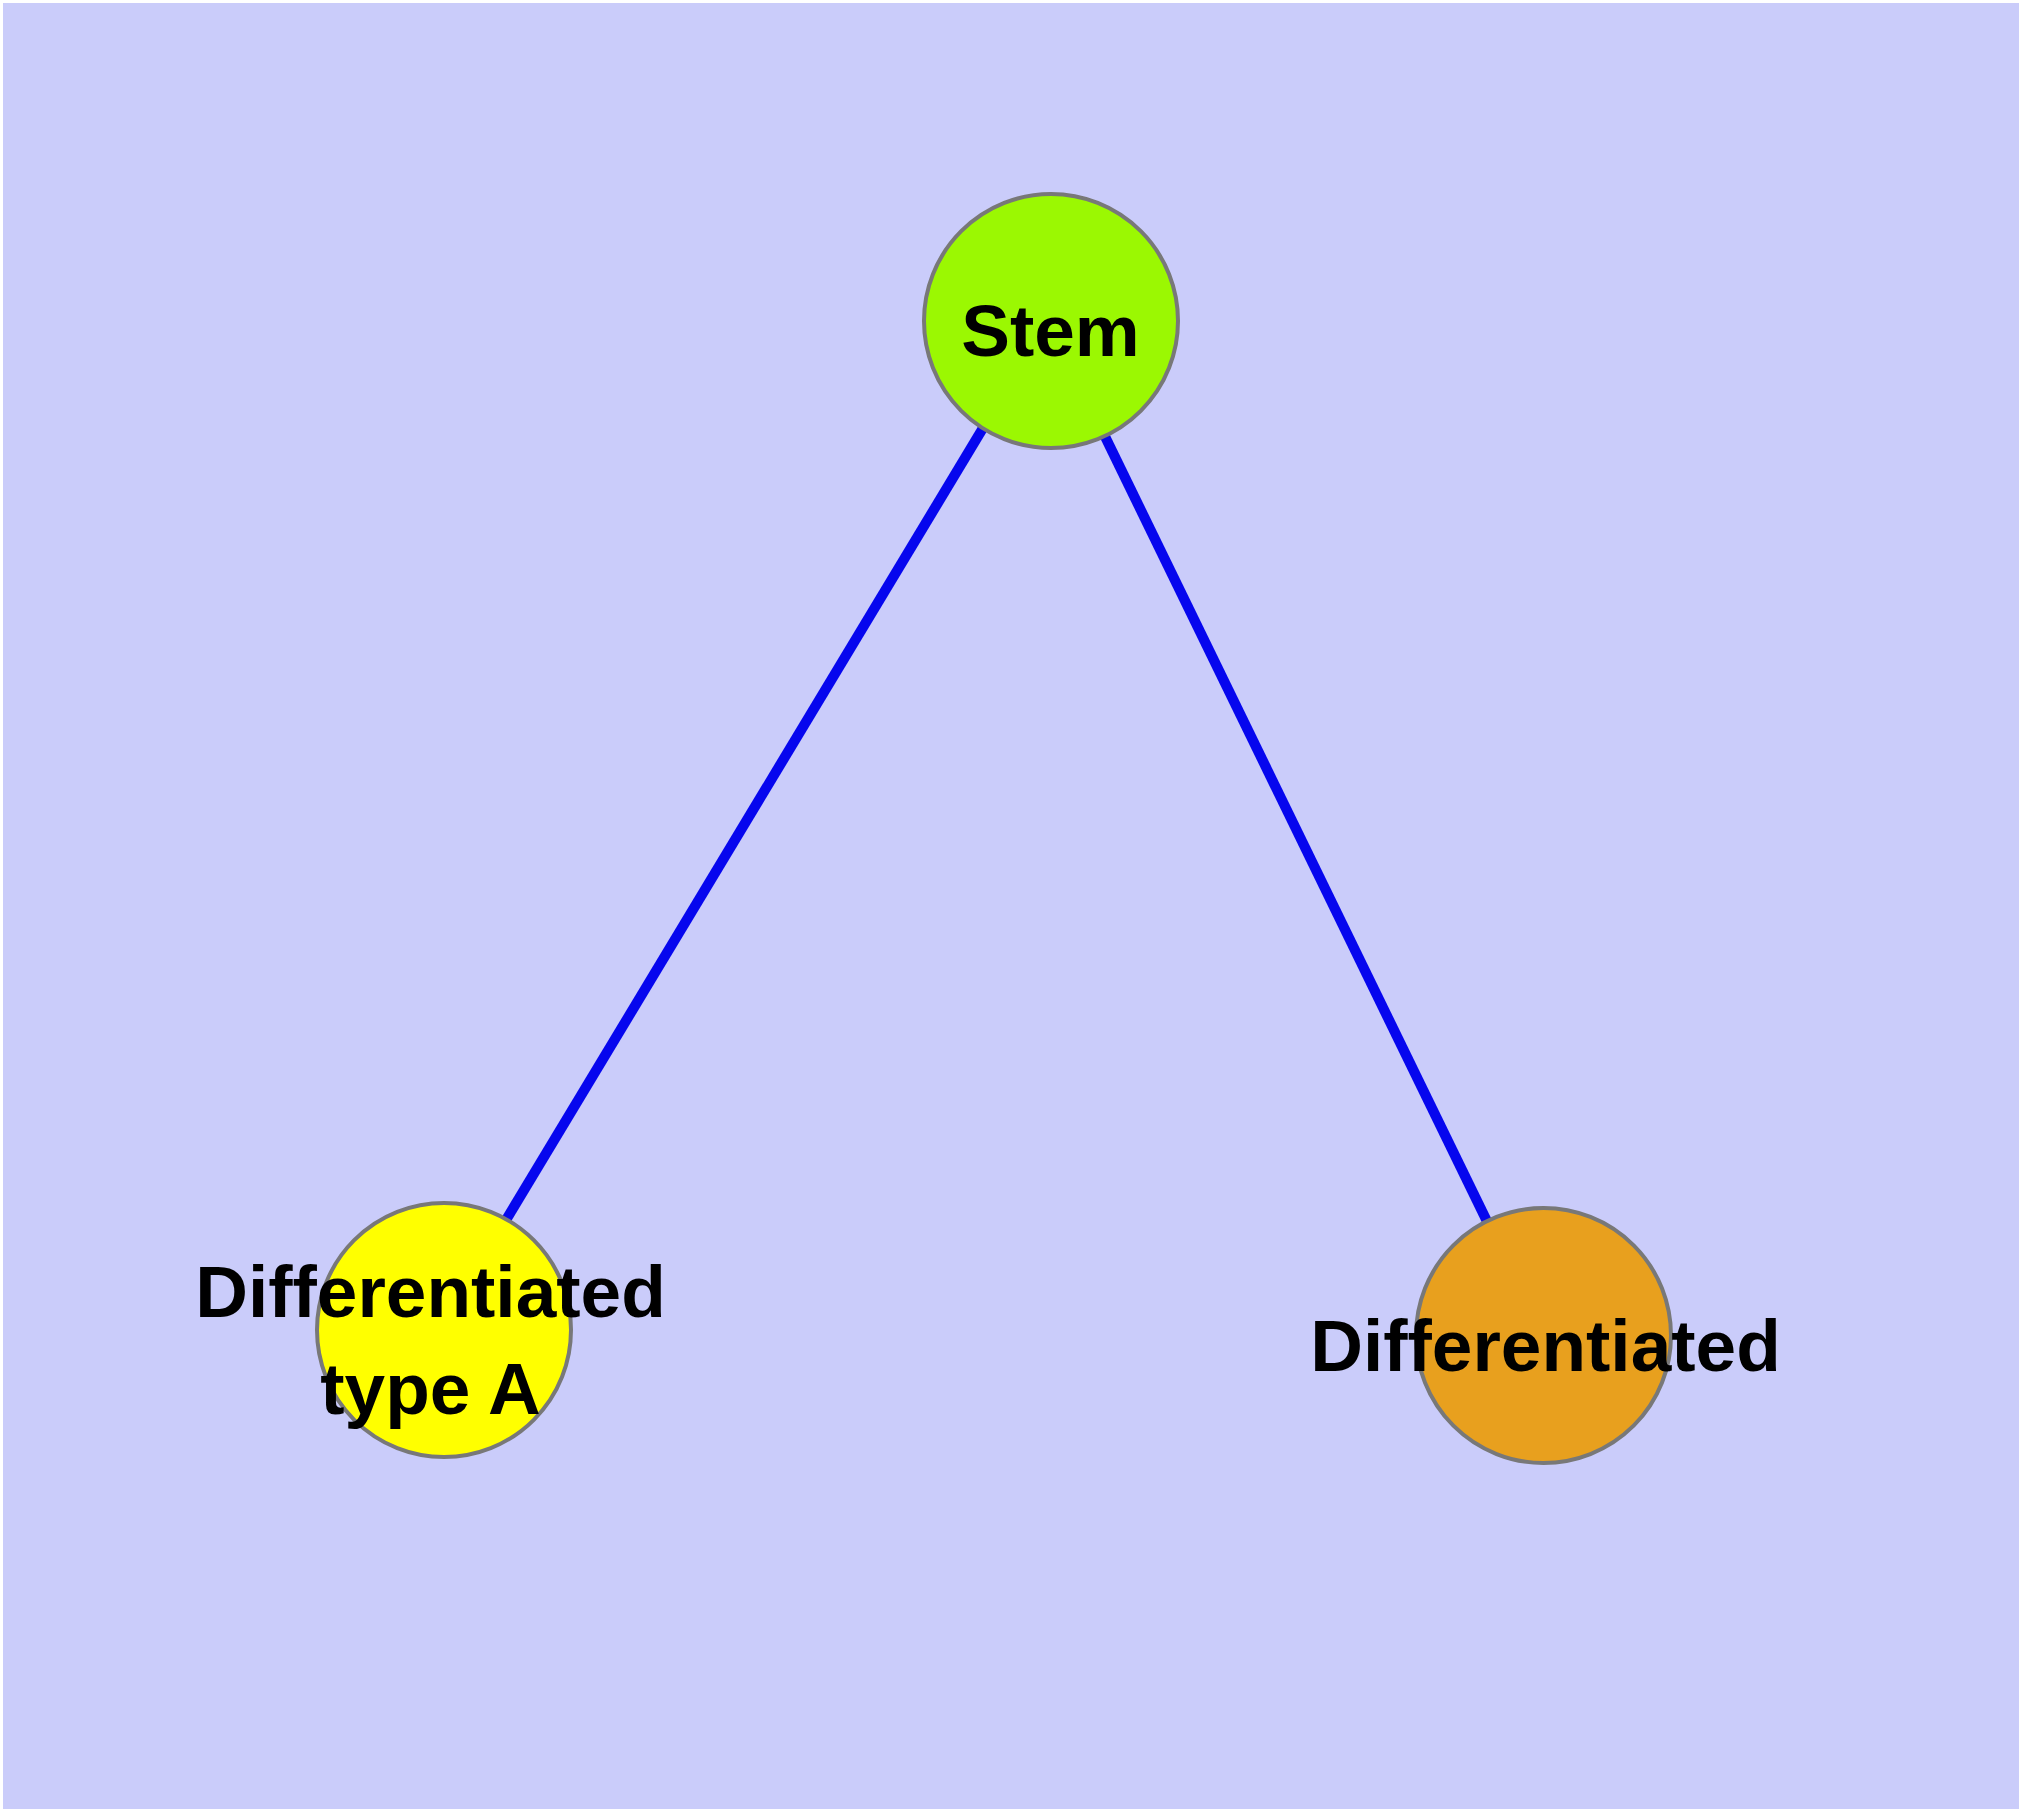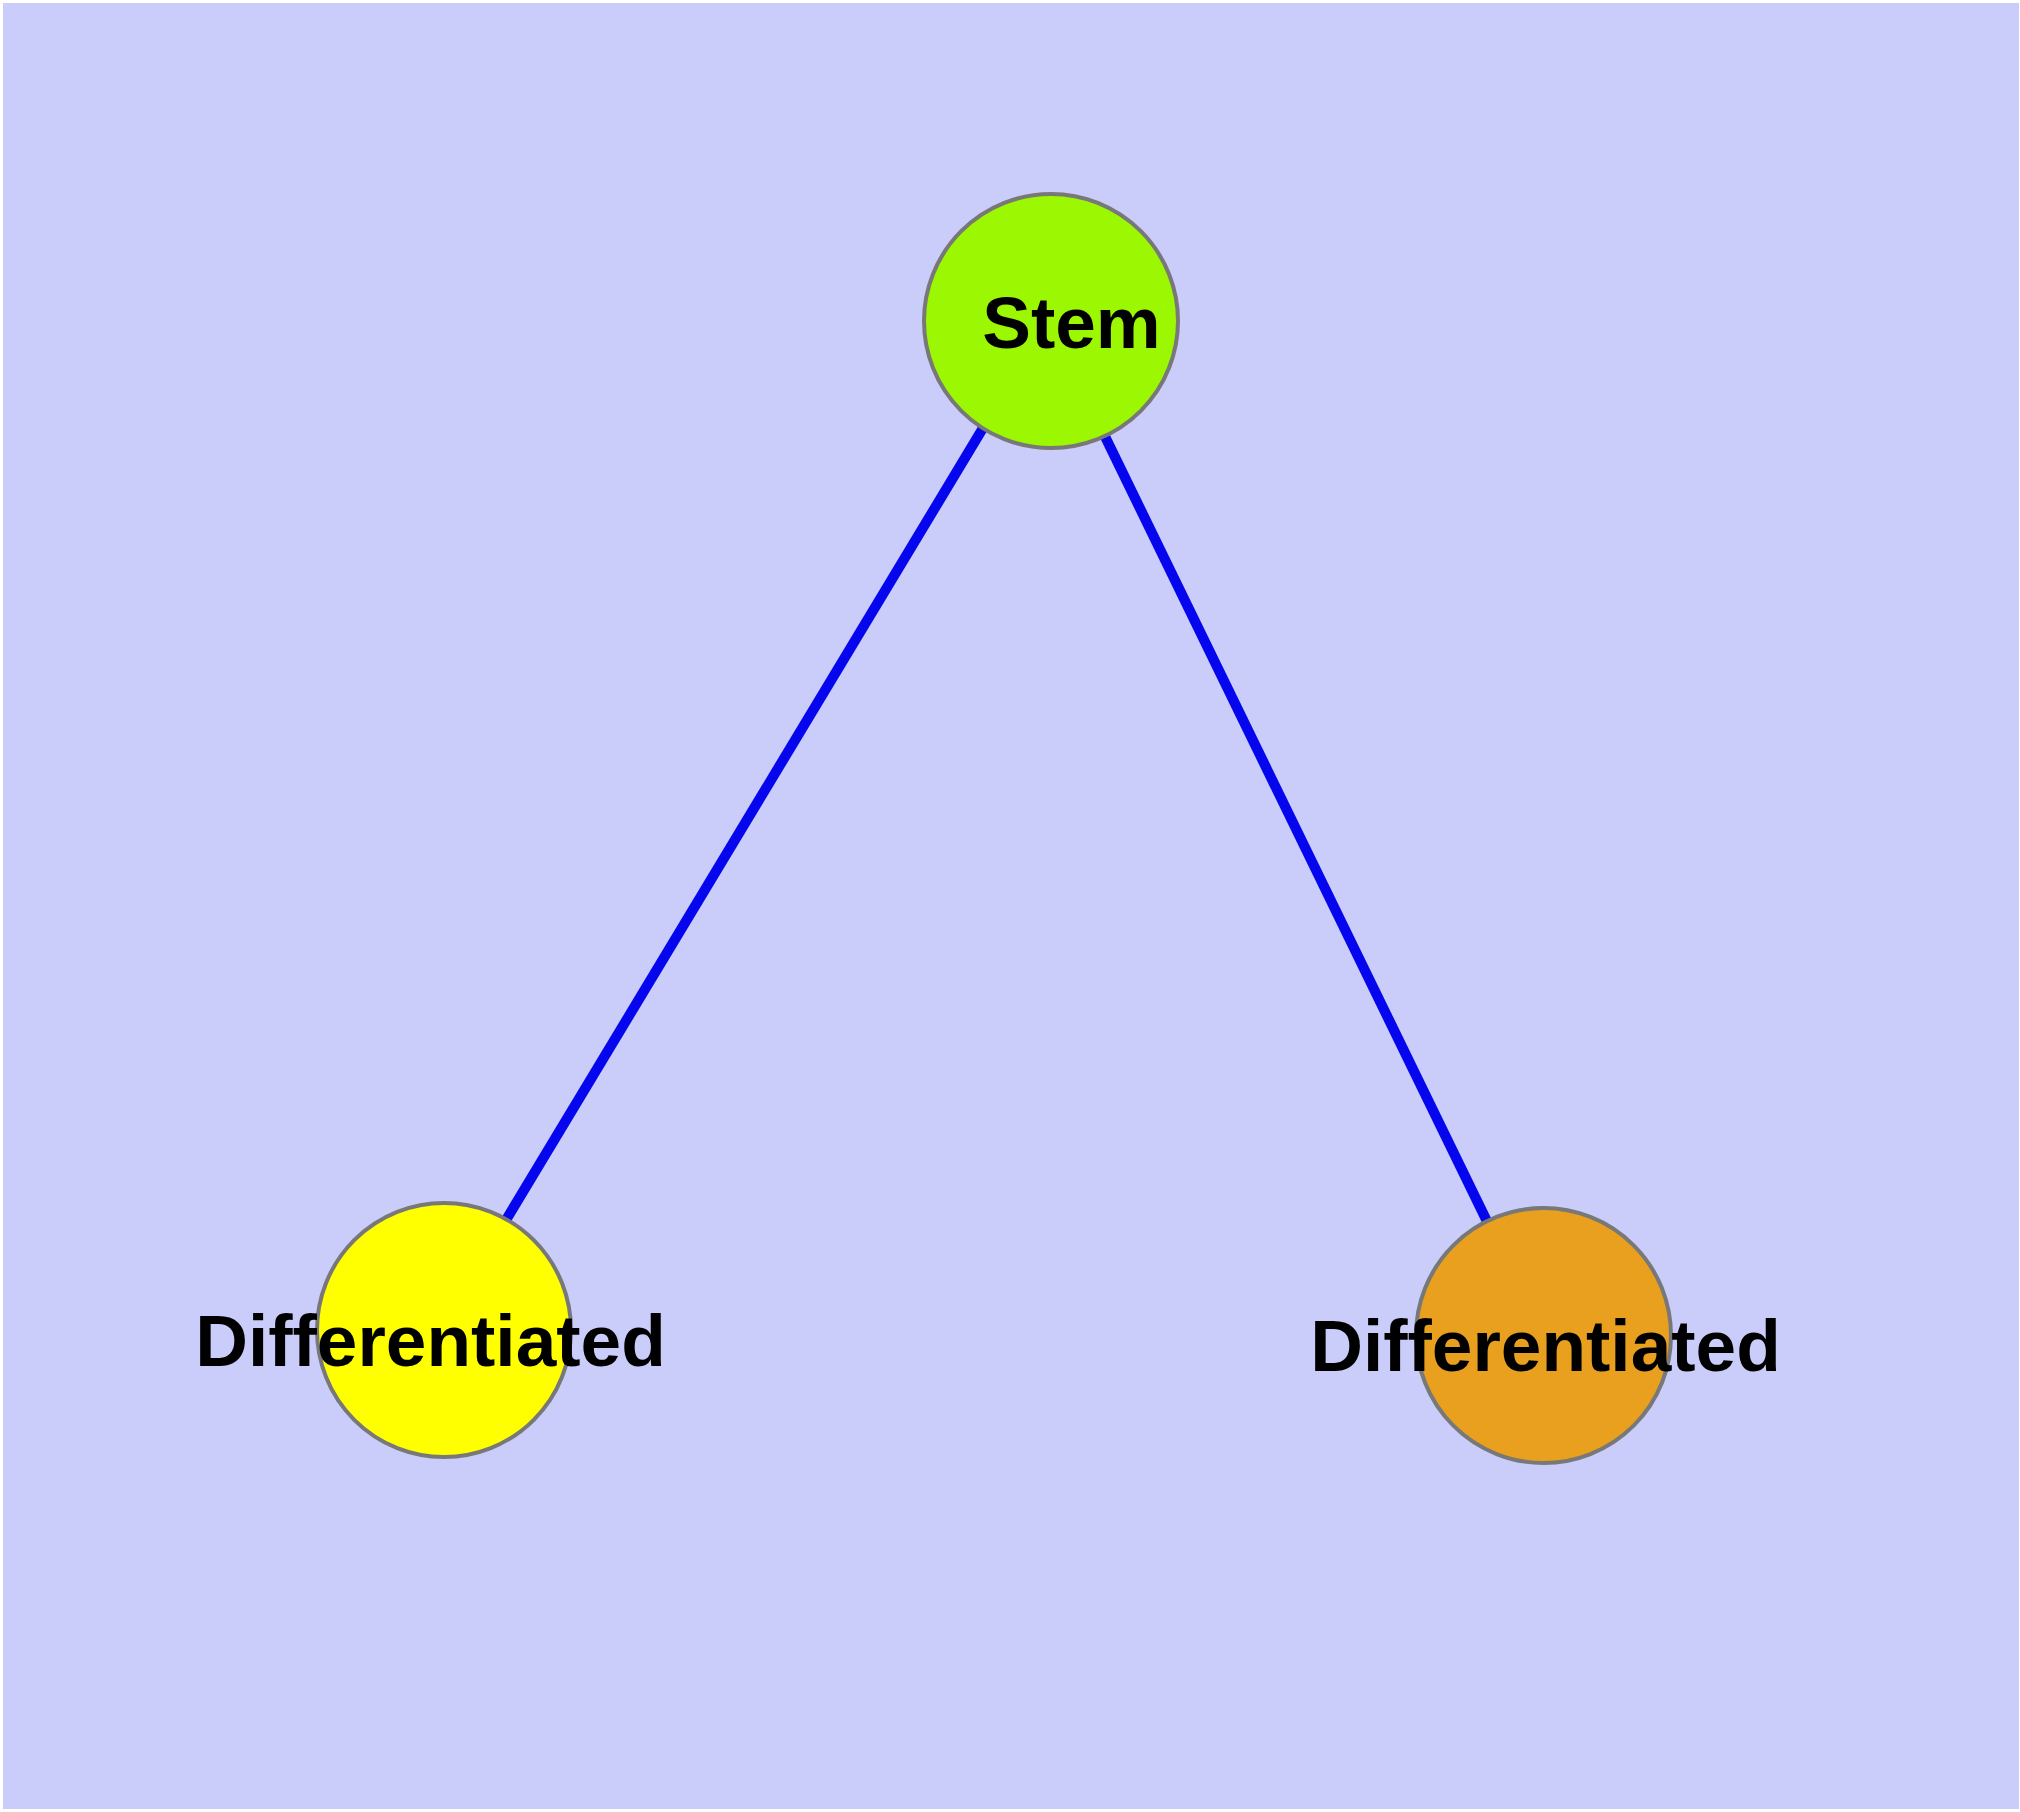--- a/index.html
+++ b/index.html
@@ -56,26 +56,27 @@
         <line x1="1236" y1="375" x2="520" y2="1565" stroke="#0606EE" stroke-width="12"></line>
         <line x1="1236" y1="375" x2="1818" y2="1572" stroke="#0606EE" stroke-width="12"></line>
       </svg>
 
     <div class="node" style="left: 919px; top: 189px; width: 258px; height: 258px; background: rgb(155, 248, 2); border: 4.2px solid rgb(120, 120, 120);"></div>
 
     <div class="node" style="left: 312px; top: 1198px; width: 258px; height: 258px; background: rgb(255, 255, 0); border: 4.2px solid rgb(120, 120, 120);"></div>
 
     <div class="node" style="left: 1411px; top: 1203px; width: 259px; height: 259px; background: rgb(232, 160, 30); border: 4.2px solid rgb(120, 120, 120);"></div>
 
-    <div class="label" style="left: 1048px; top: 319px; color: rgb(0, 0, 0); font-size: 73px; line-height: 97px; margin-left: 21px;">
+    <div class="label" style="left: 1048px; top: 327px; color: rgb(0, 0, 0); font-size: 73px; line-height: 97px;">
       <span class="label-line">Stem</span>
     </div>
 
     <div class="label" style="left: 428px; top: 1337px; color: rgb(0, 0, 0); font-size: 73px; line-height: 97px;">
       <span class="label-line">Differentiated</span>
+      <span class="label-line">type A</span>
     </div>
 
     <div class="label" style="left: 1543px; top: 1342px; color: rgb(0, 0, 0); font-size: 73px; line-height: 97px;">
       <span class="label-line">Differentiated</span>
     </div>
 
   </div>
 </div>
 
 

